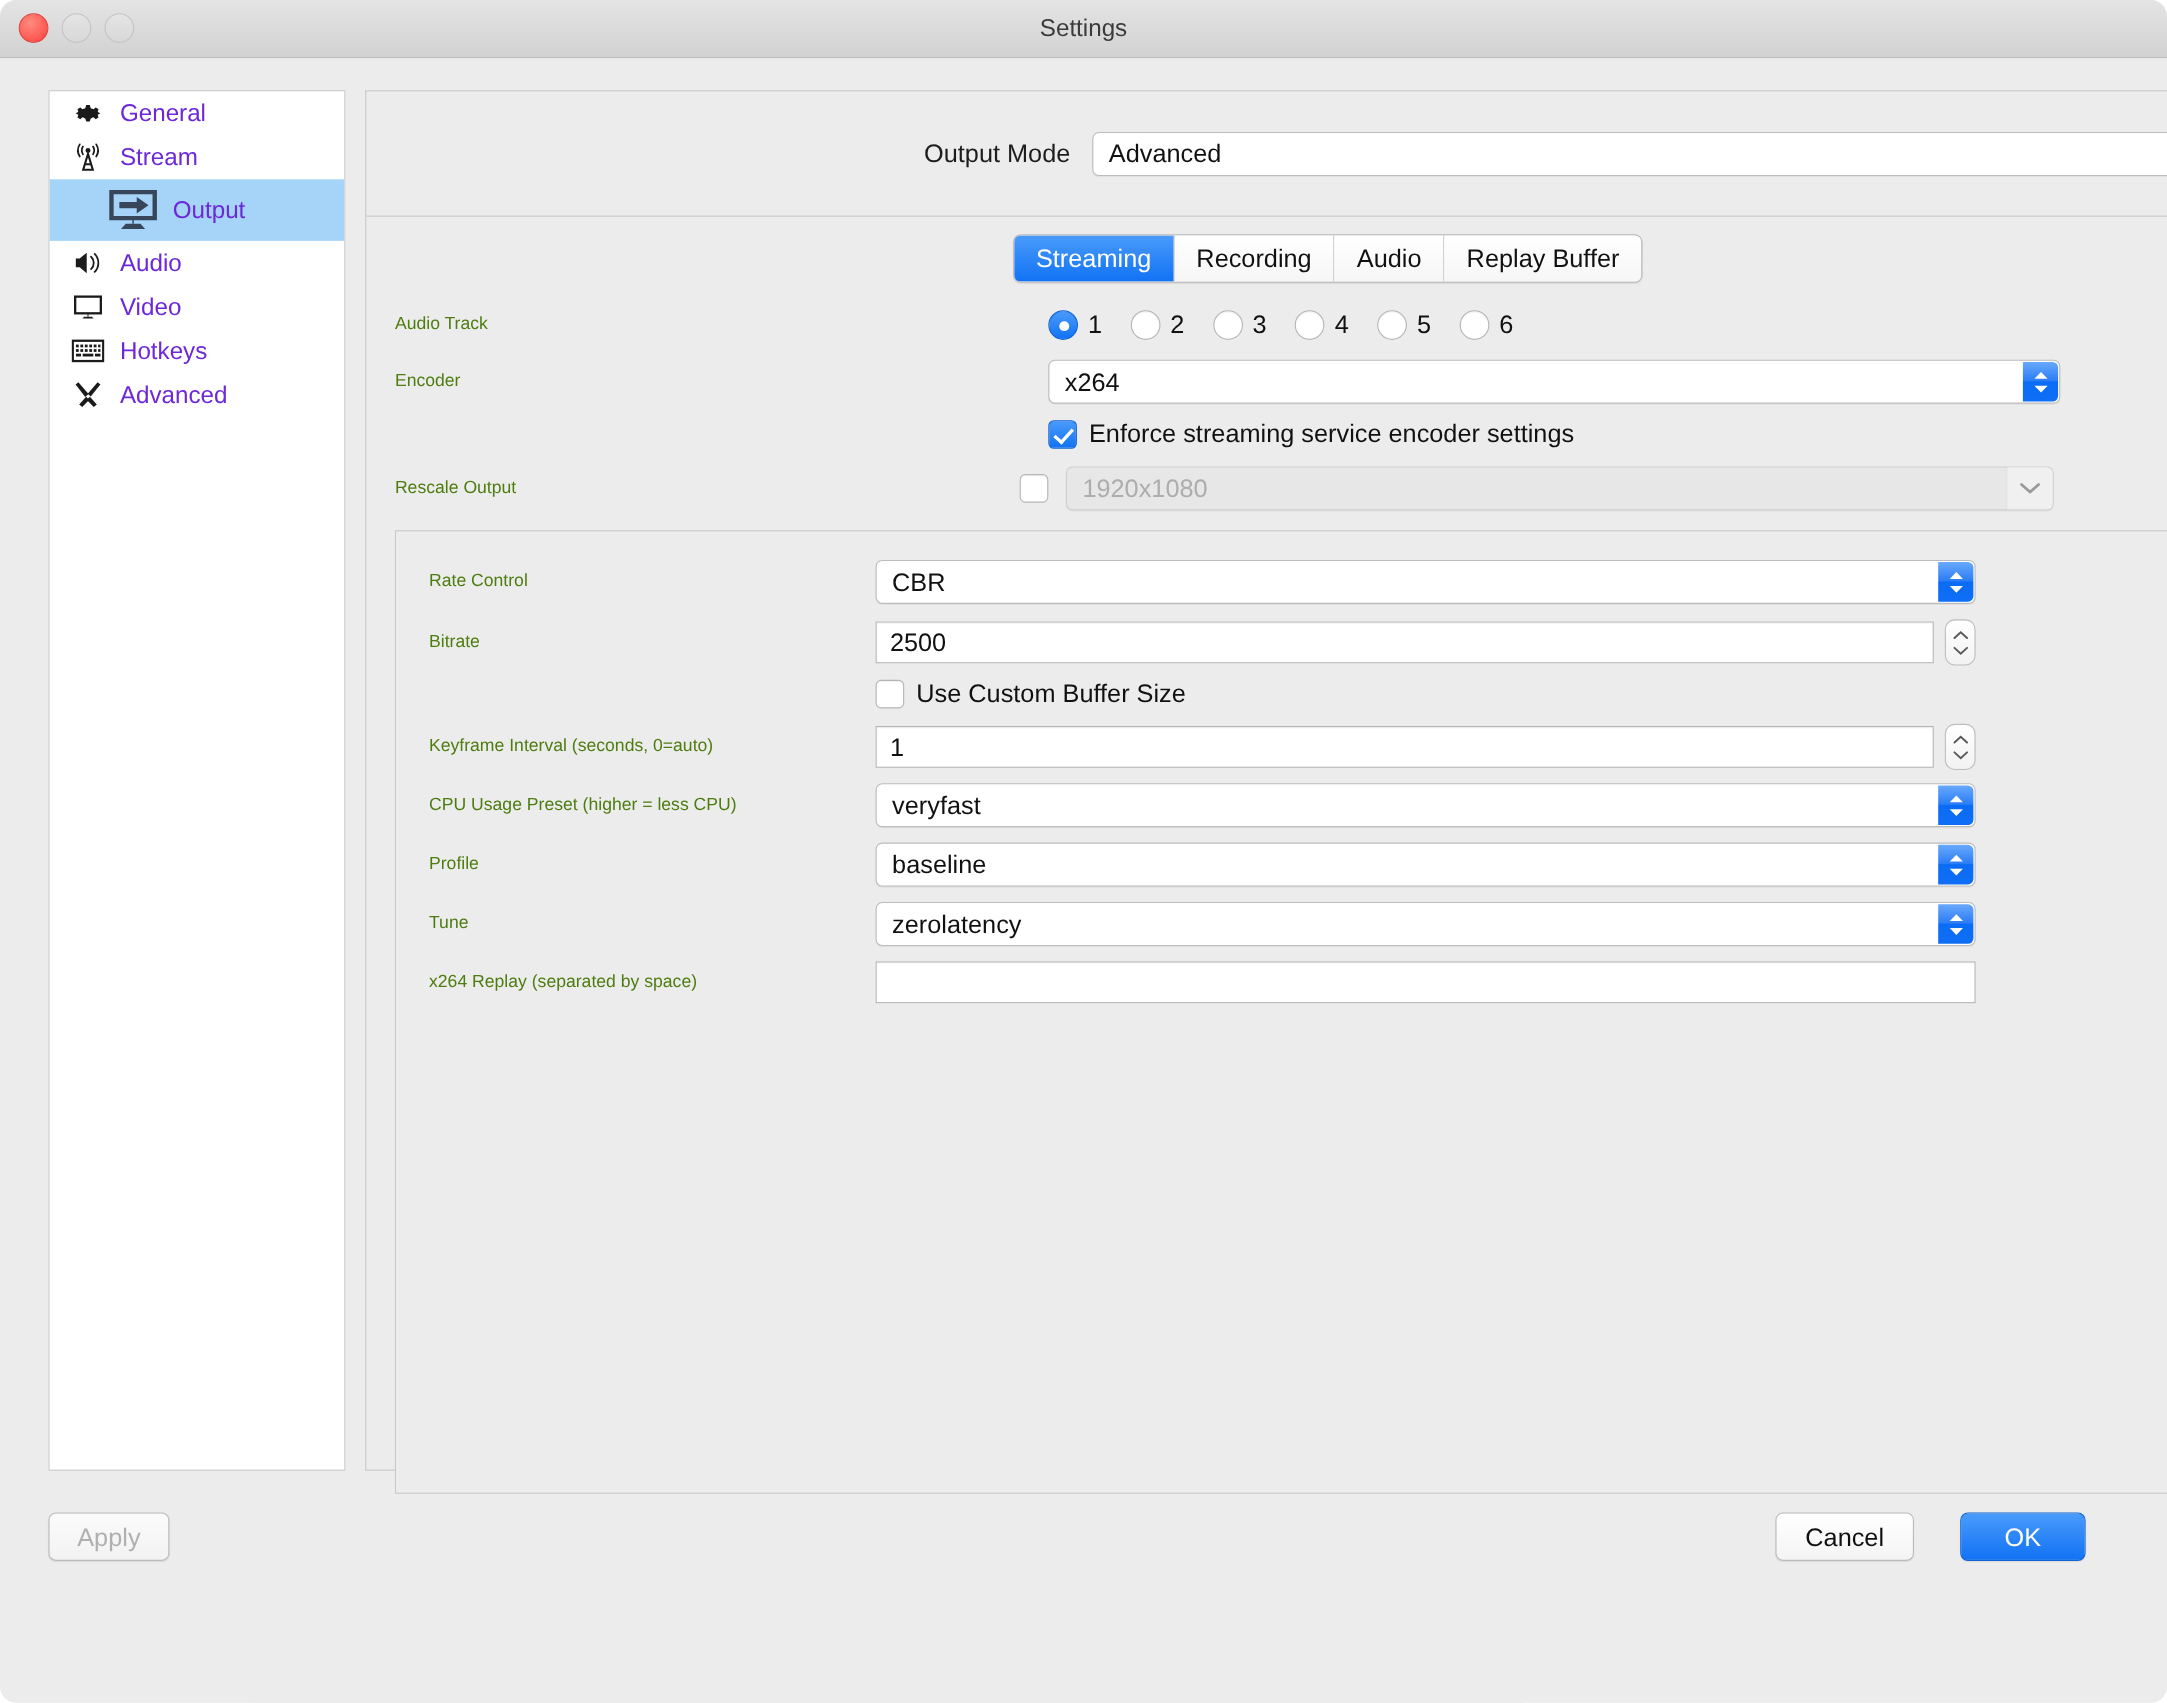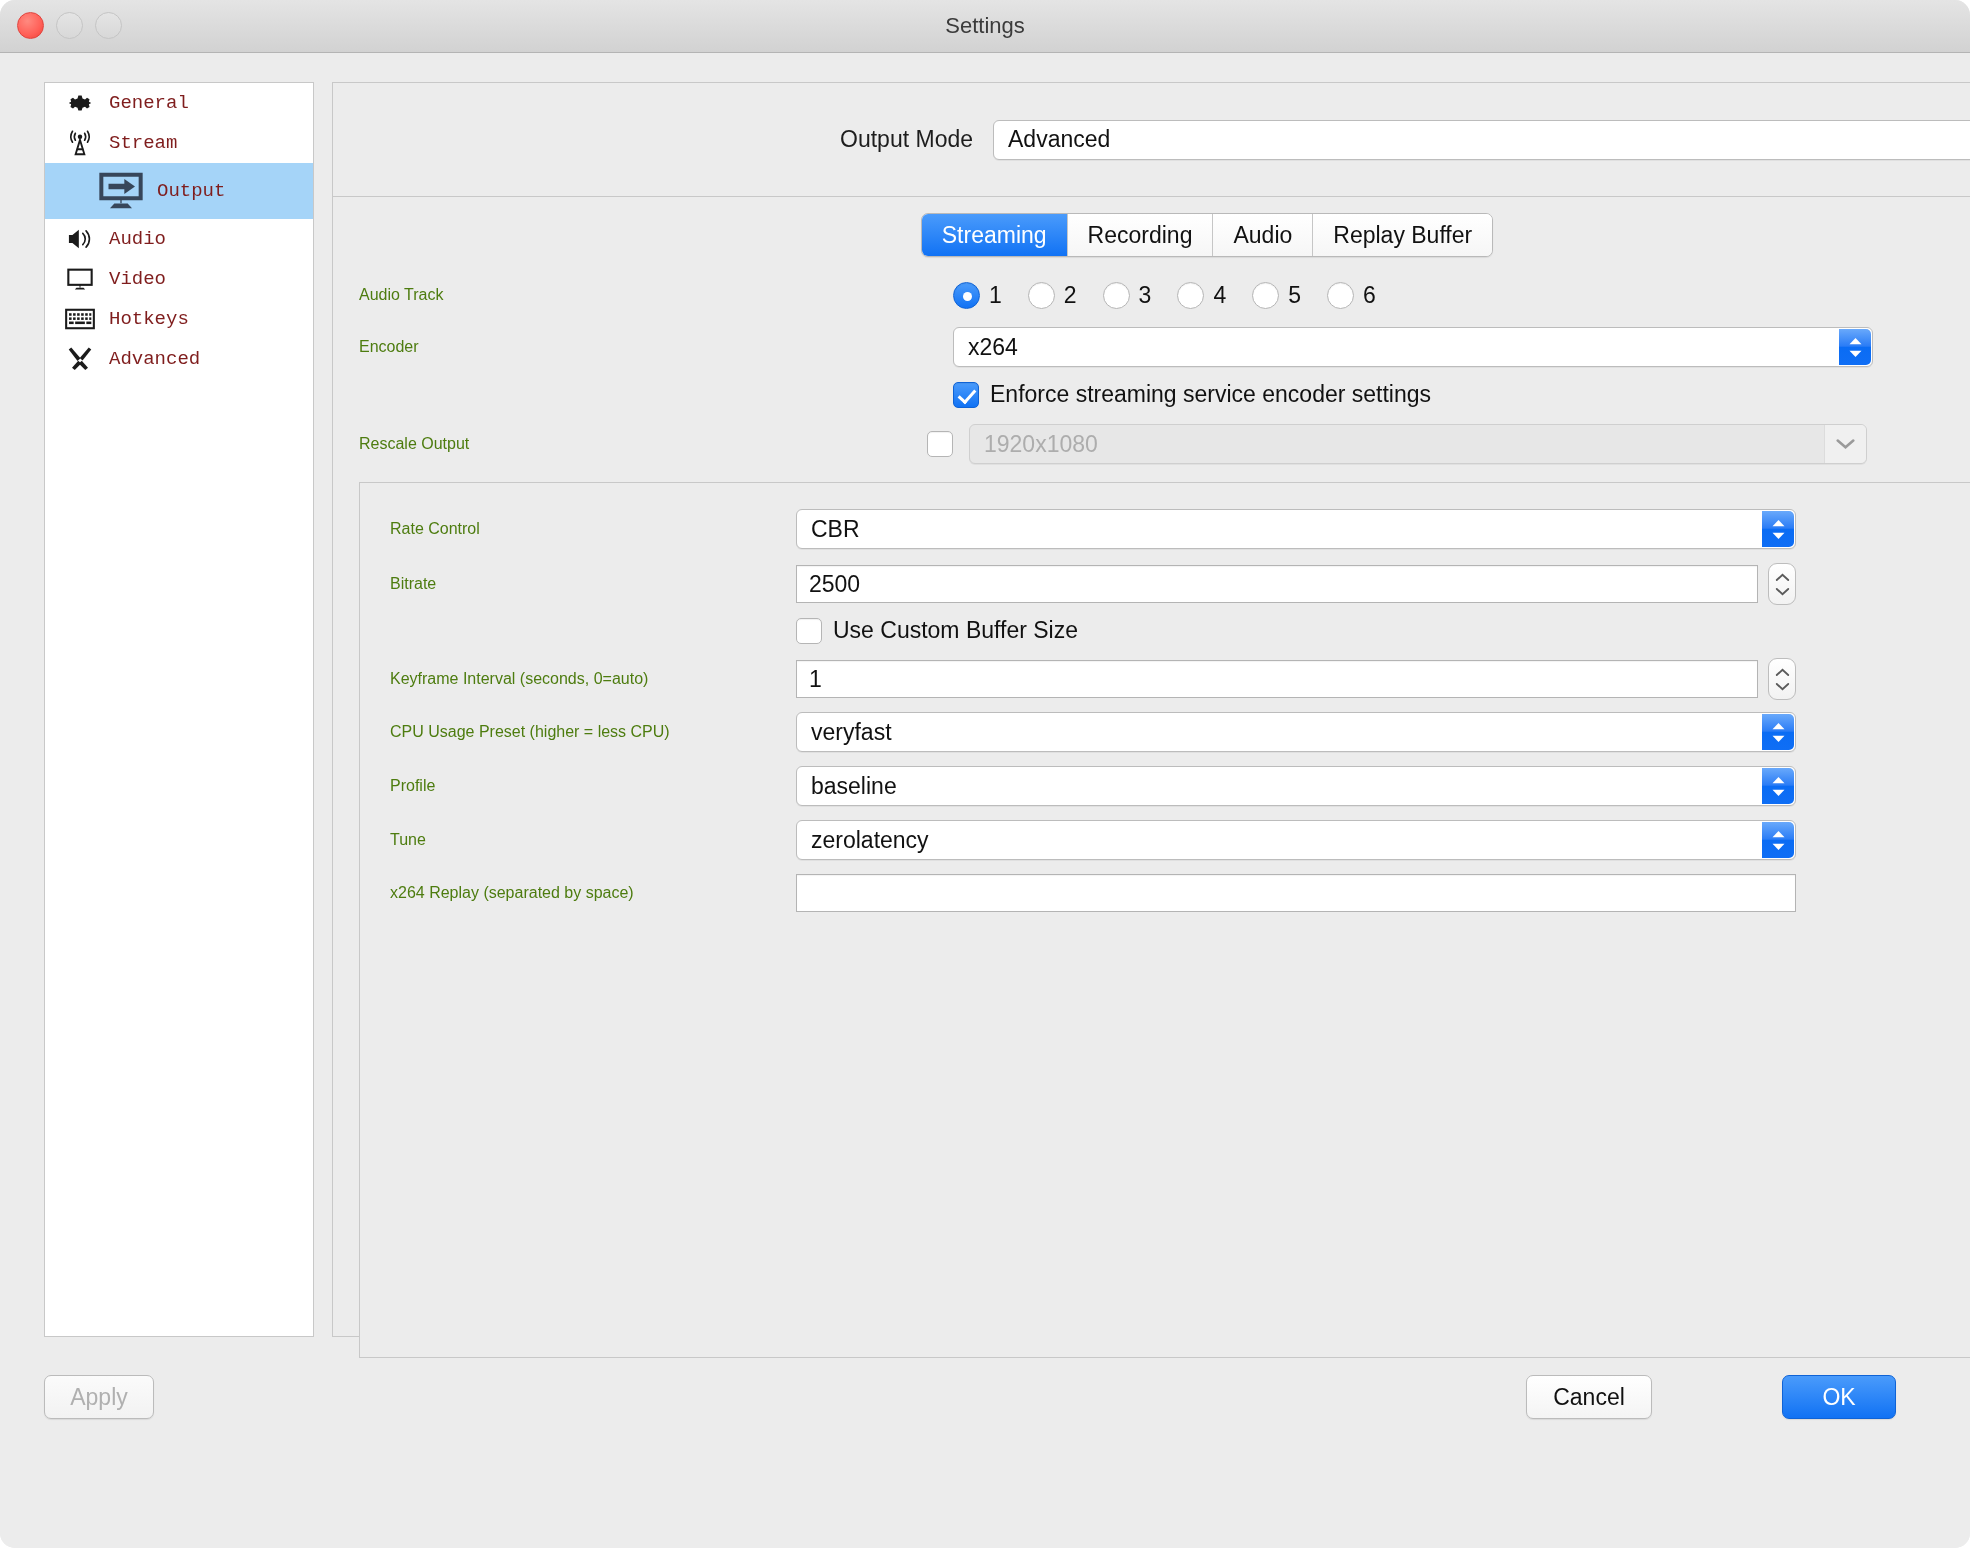--- a/index.html
+++ b/index.html
@@ -53,21 +53,21 @@
     position: absolute; left: 44px; top: 29px;
     width: 270px; height: 1255px;
     background: #ffffff;
     border: 1px solid #c8c8c8;
     overflow: hidden;
   }
   .side-item {
     height: 40px;
     display: flex; align-items: center;
     padding-left: 14px;
-    font-size: 19px; color: #7f1d1d; font-family: Liberation Mono, monospace;
+    font-size: 22px; color: #6d28d9;
   }
   .side-item.selected { background: #a5d4f8; }
   .side-ico {
     width: 42px; height: 34px;
     display: flex; align-items: center; justify-content: center;
     margin-right: 8px;
     flex: 0 0 auto;
   }
   .side-ico svg { display: block; }
   .side-item.selected .side-ico { width: 56px; height: 48px; }
@@ -245,21 +245,21 @@
     color: #111;
     box-shadow: 0 1px 1px rgba(0,0,0,0.08);
   }
   .btn.disabled { color: #b0b0b0; background: linear-gradient(to bottom,#fbfbfb,#f2f2f2); }
   .btn.primary {
     background: linear-gradient(to bottom, #4a9bfb 0%, #1172f4 100%);
     border-color: #0f63d6; color: #ffffff;
     min-width: 114px;
   }
   #apply-button { position: absolute; left: 44px; top: 1322px; min-width: 110px; }
-  #cancel-button { position: absolute; left: 1526px; top: 1322px; min-width: 126px; }
+  #cancel-button { position: absolute; left: 1614px; top: 1322px; min-width: 126px; }
   #ok-button { position: absolute; left: 1782px; top: 1322px; }
 </style>
 </head>
 <body>
 
 <div class="window">
 
   <div class="titlebar">
     <div class="traffic">
       <div class="light close"></div>

